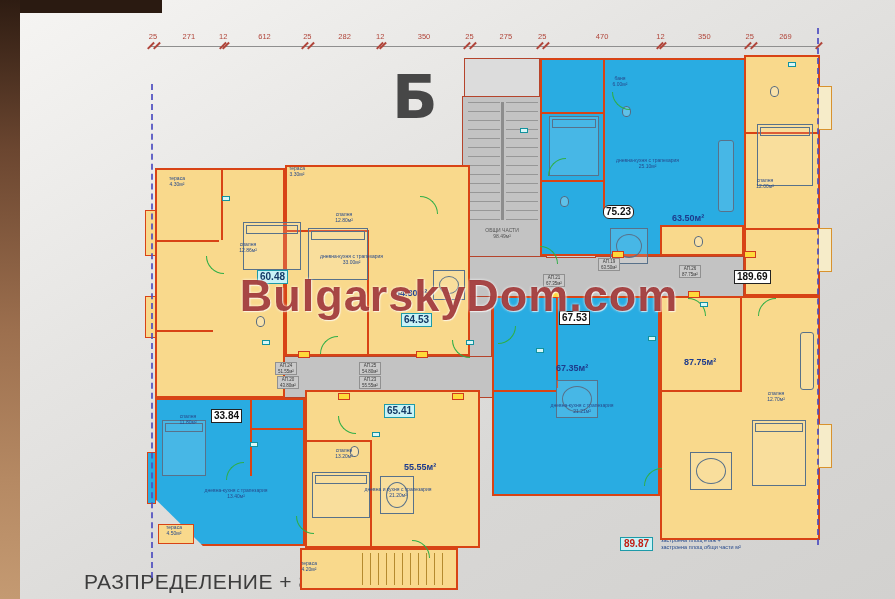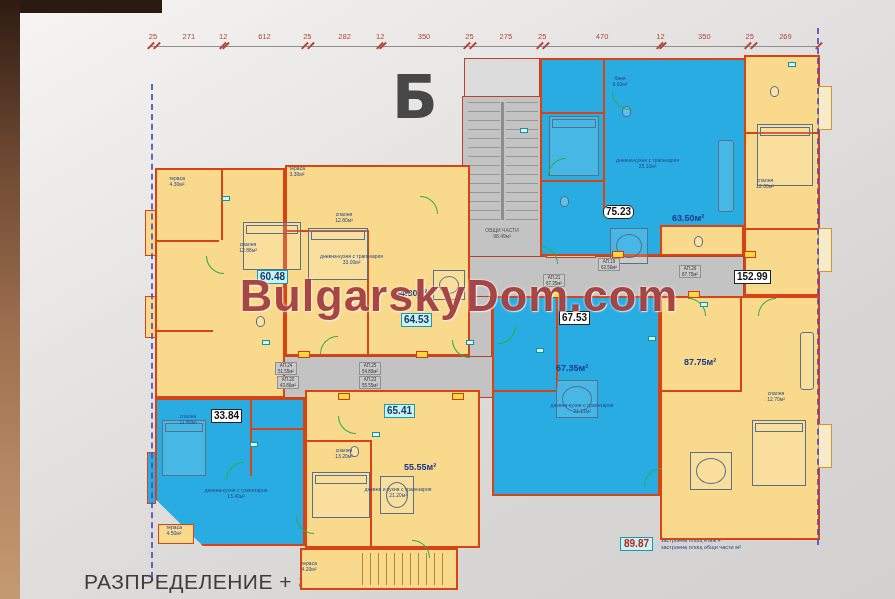--- a/index.html
+++ b/index.html
@@ -210,21 +210,21 @@
   <div class="dct z4" style="left:536px;top:348px;"></div>
   <div class="dct z4" style="left:648px;top:336px;"></div>
   <div class="dct z4" style="left:700px;top:302px;"></div>
   <div class="dct z4" style="left:788px;top:62px;"></div>
   <div class="dct z4" style="left:372px;top:432px;"></div>
   <div class="dct z4" style="left:250px;top:442px;"></div>
 
   <div class="cbox z5" style="left:257px;top:270px;">60.48</div>
   <div class="wbox z5" style="left:603px;top:205px;border-radius:6px;">75.23</div>
   <div class="atx z5" style="left:672px;top:213px;">63.50м²</div>
-  <div class="wbox z5" style="left:734px;top:270px;">152.99</div>
+  <div class="wbox z5" style="left:734px;top:270px;">189.69</div>
   <div class="atx z5" style="left:395px;top:288px;">54.80м²</div>
   <div class="cbox z5" style="left:401px;top:302px;margin-top:11px;">64.53</div>
   <div class="wbox z5" style="left:559px;top:311px;">67.53</div>
   <div class="atx z5" style="left:556px;top:363px;">67.35м²</div>
   <div class="atx z5" style="left:684px;top:357px;">87.75м²</div>
   <div class="wbox z5" style="left:211px;top:409px;">33.84</div>
   <div class="cbox z5" style="left:384px;top:404px;">65.41</div>
   <div class="atx z5" style="left:404px;top:462px;">55.55м²</div>
 
   <div class="rl z5" style="left:478px;top:228px;width:48px;color:#555;">

